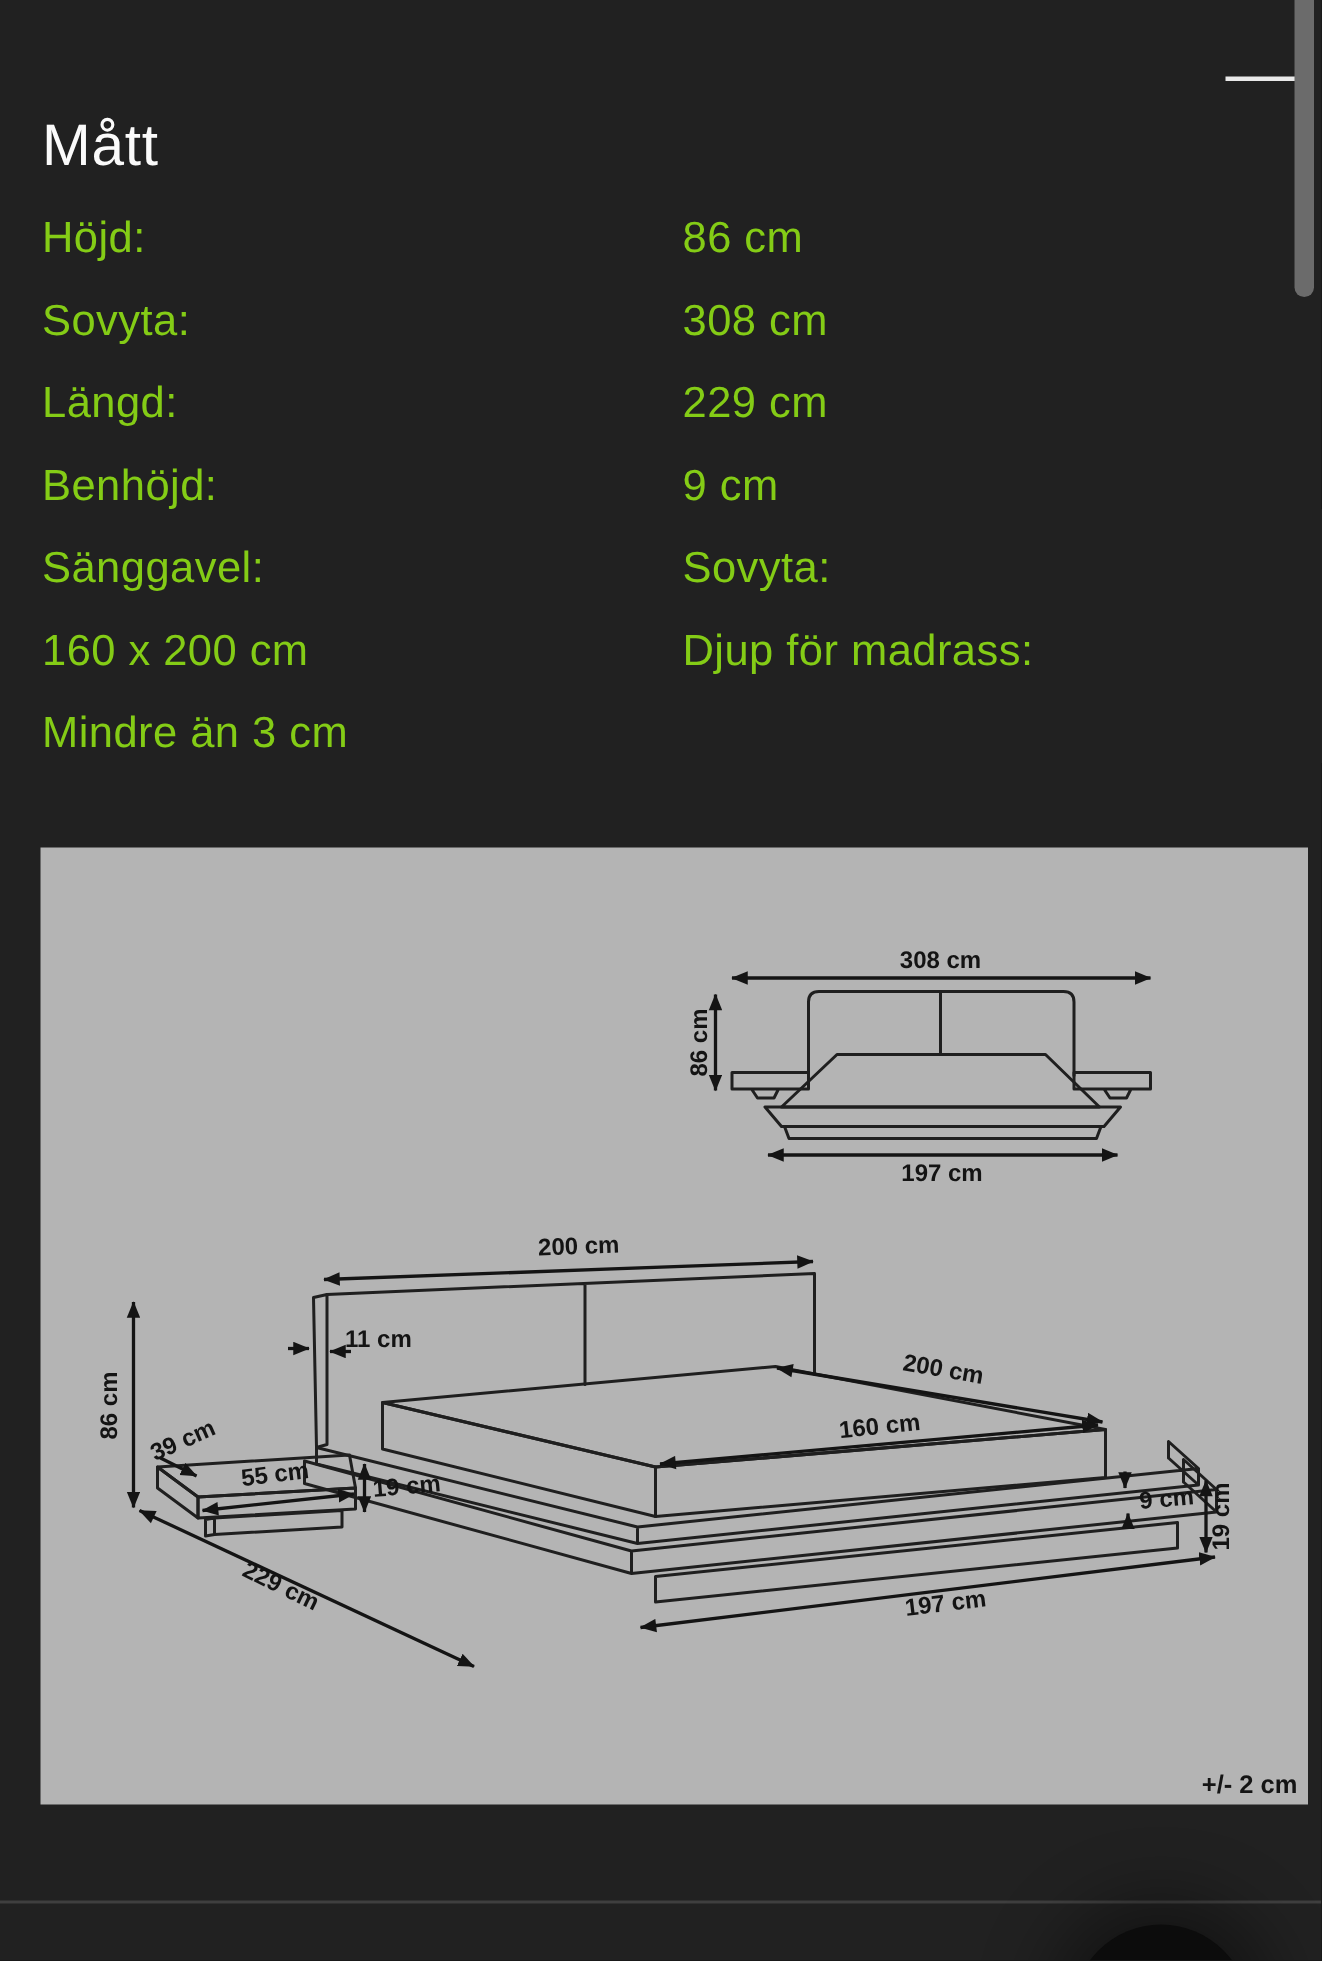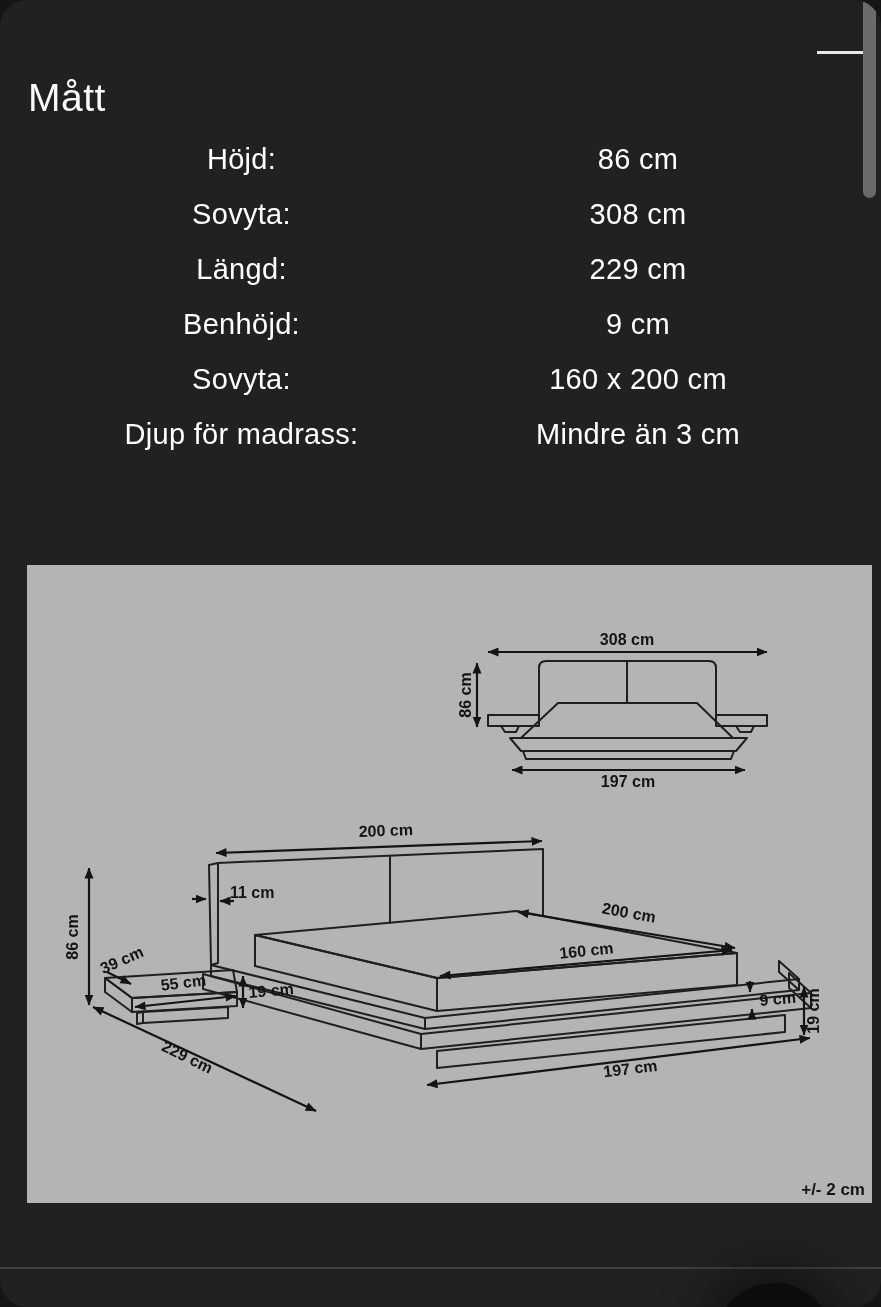--- a/index.html
+++ b/index.html
@@ -1,24 +1,24 @@
 <!DOCTYPE html>
 <html><head>
 <meta charset="utf-8">
 <style>
   html,body{margin:0;padding:0;background:#151515;}
   #page{position:relative;width:881px;height:1307px;background:#212121;overflow:hidden;
-        font-family:"Liberation Sans",sans-serif;color:#f2f2f2;border-radius:27px;}
+        font-family:"Liberation Sans",sans-serif;color:#f2f2f2;}
   .section-title{position:absolute;left:28px;top:44px;font-size:39px;font-weight:400;
         letter-spacing:.5px;color:#fafafa;}
   .collapse-line{position:absolute;left:817px;top:51px;width:49px;height:3px;background:#e9e9e9;}
   .scroll-thumb{position:absolute;left:863px;top:0;width:13px;height:198px;background:#6b6b6b;
         border-radius:0 0 7px 7px;}
   .dims{position:absolute;left:28px;top:132px;right:60px;display:grid;
-        grid-template-columns:427px 1fr;font-size:29px;line-height:55px;color:#ffffff;text-align:center;}
+        grid-template-columns:427px 1fr;font-size:29px;line-height:55px;color:#84cc16;}
   .dims .lab,.dims .val{white-space:nowrap;letter-spacing:.3px;}
   .diagram-box{position:absolute;left:27px;top:565px;width:845px;height:638px;background:#b4b4b4;}
   .diagram-box svg{display:block;}
   .divider{position:absolute;left:0;top:1267px;width:881px;height:2px;background:#3f3f3f;}
   .fab{position:absolute;left:715px;top:1283px;width:118px;height:118px;border-radius:50%;
         background:#0c0c0c;box-shadow:0 0 45px 18px rgba(0,0,0,.38);}
   
   .sk{fill:none;stroke:#1f1f1f;stroke-width:2;stroke-linejoin:round;stroke-linecap:round;}
   .dim{fill:none;stroke:#141414;stroke-width:2.2;}
   .lbl{font-family:"Liberation Sans",sans-serif;font-weight:bold;font-size:16px;fill:#141414;
@@ -37,20 +37,21 @@
 
   <div class="dims">
     <div class="lab">Höjd:</div>
     <div class="val">86 cm</div>
     <div class="lab">Sovyta:</div>
     <div class="val">308 cm</div>
     <div class="lab">Längd:</div>
     <div class="val">229 cm</div>
     <div class="lab">Benhöjd:</div>
     <div class="val">9 cm</div>
+    <div class="lab">Sänggavel:</div>
     <div class="lab">Sovyta:</div>
     <div class="val">160 x 200 cm</div>
     <div class="lab">Djup för madrass:</div>
     <div class="val">Mindre än 3 cm</div>
   </div>
 
   <div class="diagram-box">
     <svg width="845" height="638" viewBox="0 0 845 638">
       <defs>
         <marker id="mE" markerWidth="12" markerHeight="10" refX="10.5" refY="4.5" orient="auto" markerUnits="userSpaceOnUse">

